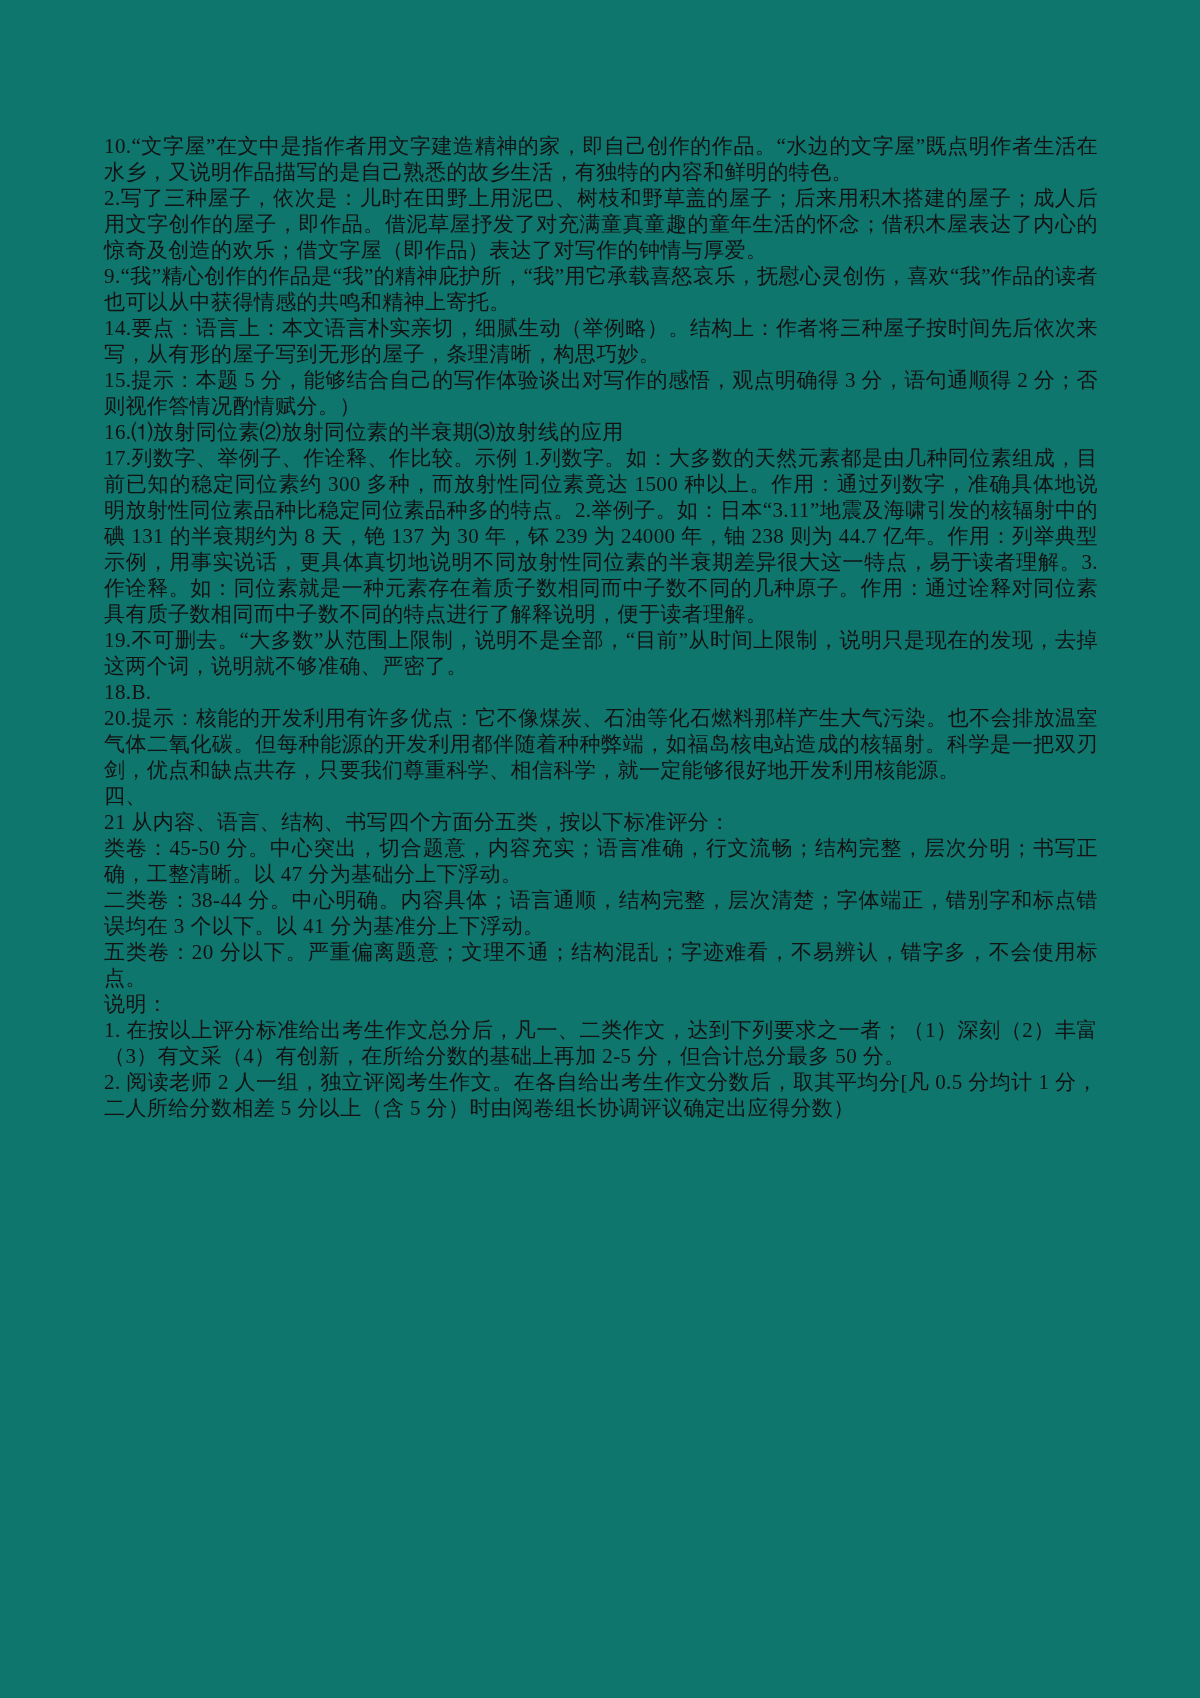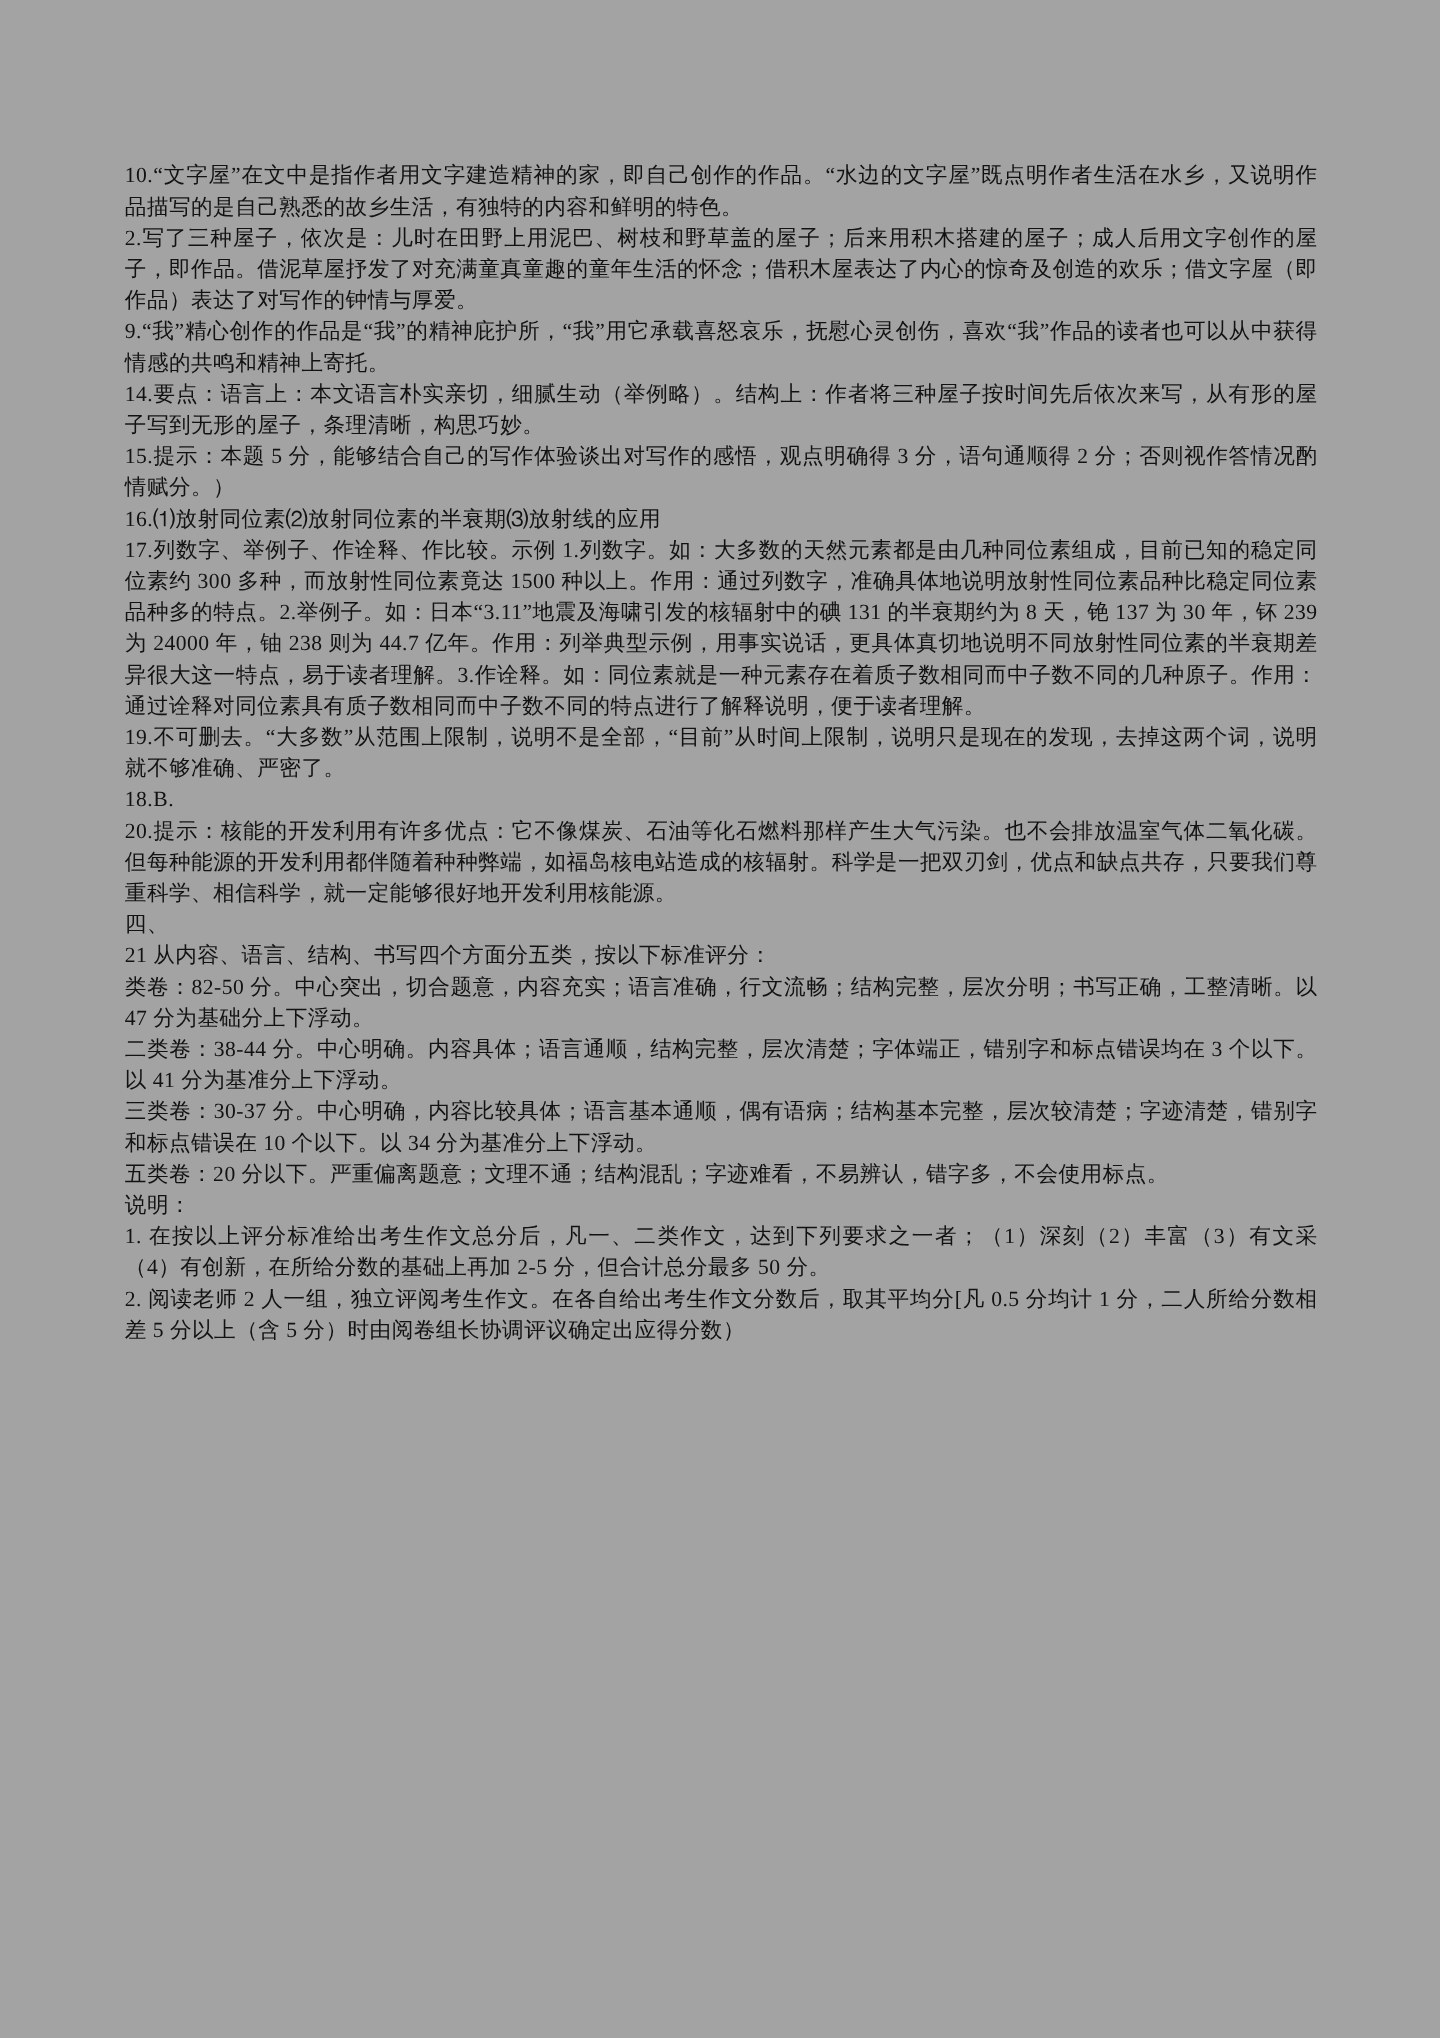--- a/index.html
+++ b/index.html
@@ -5,24 +5,24 @@
   * { box-sizing: border-box; }
   html, body { margin: 0; padding: 0; }
   body {
     background: #ffffff;
     width: 1200px;
   }
   .page {
     position: relative;
     width: 1200px;
     min-height: 1698px;
-    background: #a3a3a3;
+    background: #0f766e;
     padding: 133px 102px 60px 104px;
     font-family: "Liberation Serif", "DejaVu Serif", serif;
-    font-size: 18px;
+    font-size: 21px;
     line-height: 26px;
     color: #121212;
   }
   .para {
     margin: 0;
     text-align: justify;
     text-justify: inter-character;
     word-break: break-all;
     letter-spacing: 0.4px;
   }
@@ -36,20 +36,19 @@
   <p class="para">9.“我”精心创作的作品是“我”的精神庇护所，“我”用它承载喜怒哀乐，抚慰心灵创伤，喜欢“我”作品的读者也可以从中获得情感的共鸣和精神上寄托。</p>
   <p class="para">14.要点：语言上：本文语言朴实亲切，细腻生动（举例略）。结构上：作者将三种屋子按时间先后依次来写，从有形的屋子写到无形的屋子，条理清晰，构思巧妙。</p>
   <p class="para">15.提示：本题 5 分，能够结合自己的写作体验谈出对写作的感悟，观点明确得 3 分，语句通顺得 2 分；否则视作答情况酌情赋分。）</p>
   <p class="para">16.⑴放射同位素⑵放射同位素的半衰期⑶放射线的应用</p>
   <p class="para">17.列数字、举例子、作诠释、作比较。示例 1.列数字。如：大多数的天然元素都是由几种同位素组成，目前已知的稳定同位素约 300 多种，而放射性同位素竟达 1500 种以上。作用：通过列数字，准确具体地说明放射性同位素品种比稳定同位素品种多的特点。2.举例子。如：日本“3.11”地震及海啸引发的核辐射中的碘 131 的半衰期约为 8 天，铯 137 为 30 年，钚 239 为 24000 年，铀 238 则为 44.7 亿年。作用：列举典型示例，用事实说话，更具体真切地说明不同放射性同位素的半衰期差异很大这一特点，易于读者理解。3.作诠释。如：同位素就是一种元素存在着质子数相同而中子数不同的几种原子。作用：通过诠释对同位素具有质子数相同而中子数不同的特点进行了解释说明，便于读者理解。</p>
   <p class="para">19.不可删去。“大多数”从范围上限制，说明不是全部，“目前”从时间上限制，说明只是现在的发现，去掉这两个词，说明就不够准确、严密了。</p>
   <p class="para">18.B.</p>
   <p class="para">20.提示：核能的开发利用有许多优点：它不像煤炭、石油等化石燃料那样产生大气污染。也不会排放温室气体二氧化碳。但每种能源的开发利用都伴随着种种弊端，如福岛核电站造成的核辐射。科学是一把双刃剑，优点和缺点共存，只要我们尊重科学、相信科学，就一定能够很好地开发利用核能源。</p>
   <p class="para">四、</p>
   <p class="para">21 从内容、语言、结构、书写四个方面分五类，按以下标准评分：</p>
-  <p class="para">类卷：82-50 分。中心突出，切合题意，内容充实；语言准确，行文流畅；结构完整，层次分明；书写正确，工整清晰。以 47 分为基础分上下浮动。</p>
+  <p class="para">类卷：45-50 分。中心突出，切合题意，内容充实；语言准确，行文流畅；结构完整，层次分明；书写正确，工整清晰。以 47 分为基础分上下浮动。</p>
   <p class="para">二类卷：38-44 分。中心明确。内容具体；语言通顺，结构完整，层次清楚；字体端正，错别字和标点错误均在 3 个以下。以 41 分为基准分上下浮动。</p>
-  <p class="para">三类卷：30-37 分。中心明确，内容比较具体；语言基本通顺，偶有语病；结构基本完整，层次较清楚；字迹清楚，错别字和标点错误在 10 个以下。以 34 分为基准分上下浮动。</p>
   <p class="para">五类卷：20 分以下。严重偏离题意；文理不通；结构混乱；字迹难看，不易辨认，错字多，不会使用标点。</p>
   <p class="para">说明：</p>
   <p class="para">1. 在按以上评分标准给出考生作文总分后，凡一、二类作文，达到下列要求之一者；（1）深刻（2）丰富（3）有文采（4）有创新，在所给分数的基础上再加 2-5 分，但合计总分最多 50 分。</p>
   <p class="para">2. 阅读老师 2 人一组，独立评阅考生作文。在各自给出考生作文分数后，取其平均分[凡 0.5 分均计 1 分，二人所给分数相差 5 分以上（含 5 分）时由阅卷组长协调评议确定出应得分数）</p>
 </div>
 
 </body></html>

